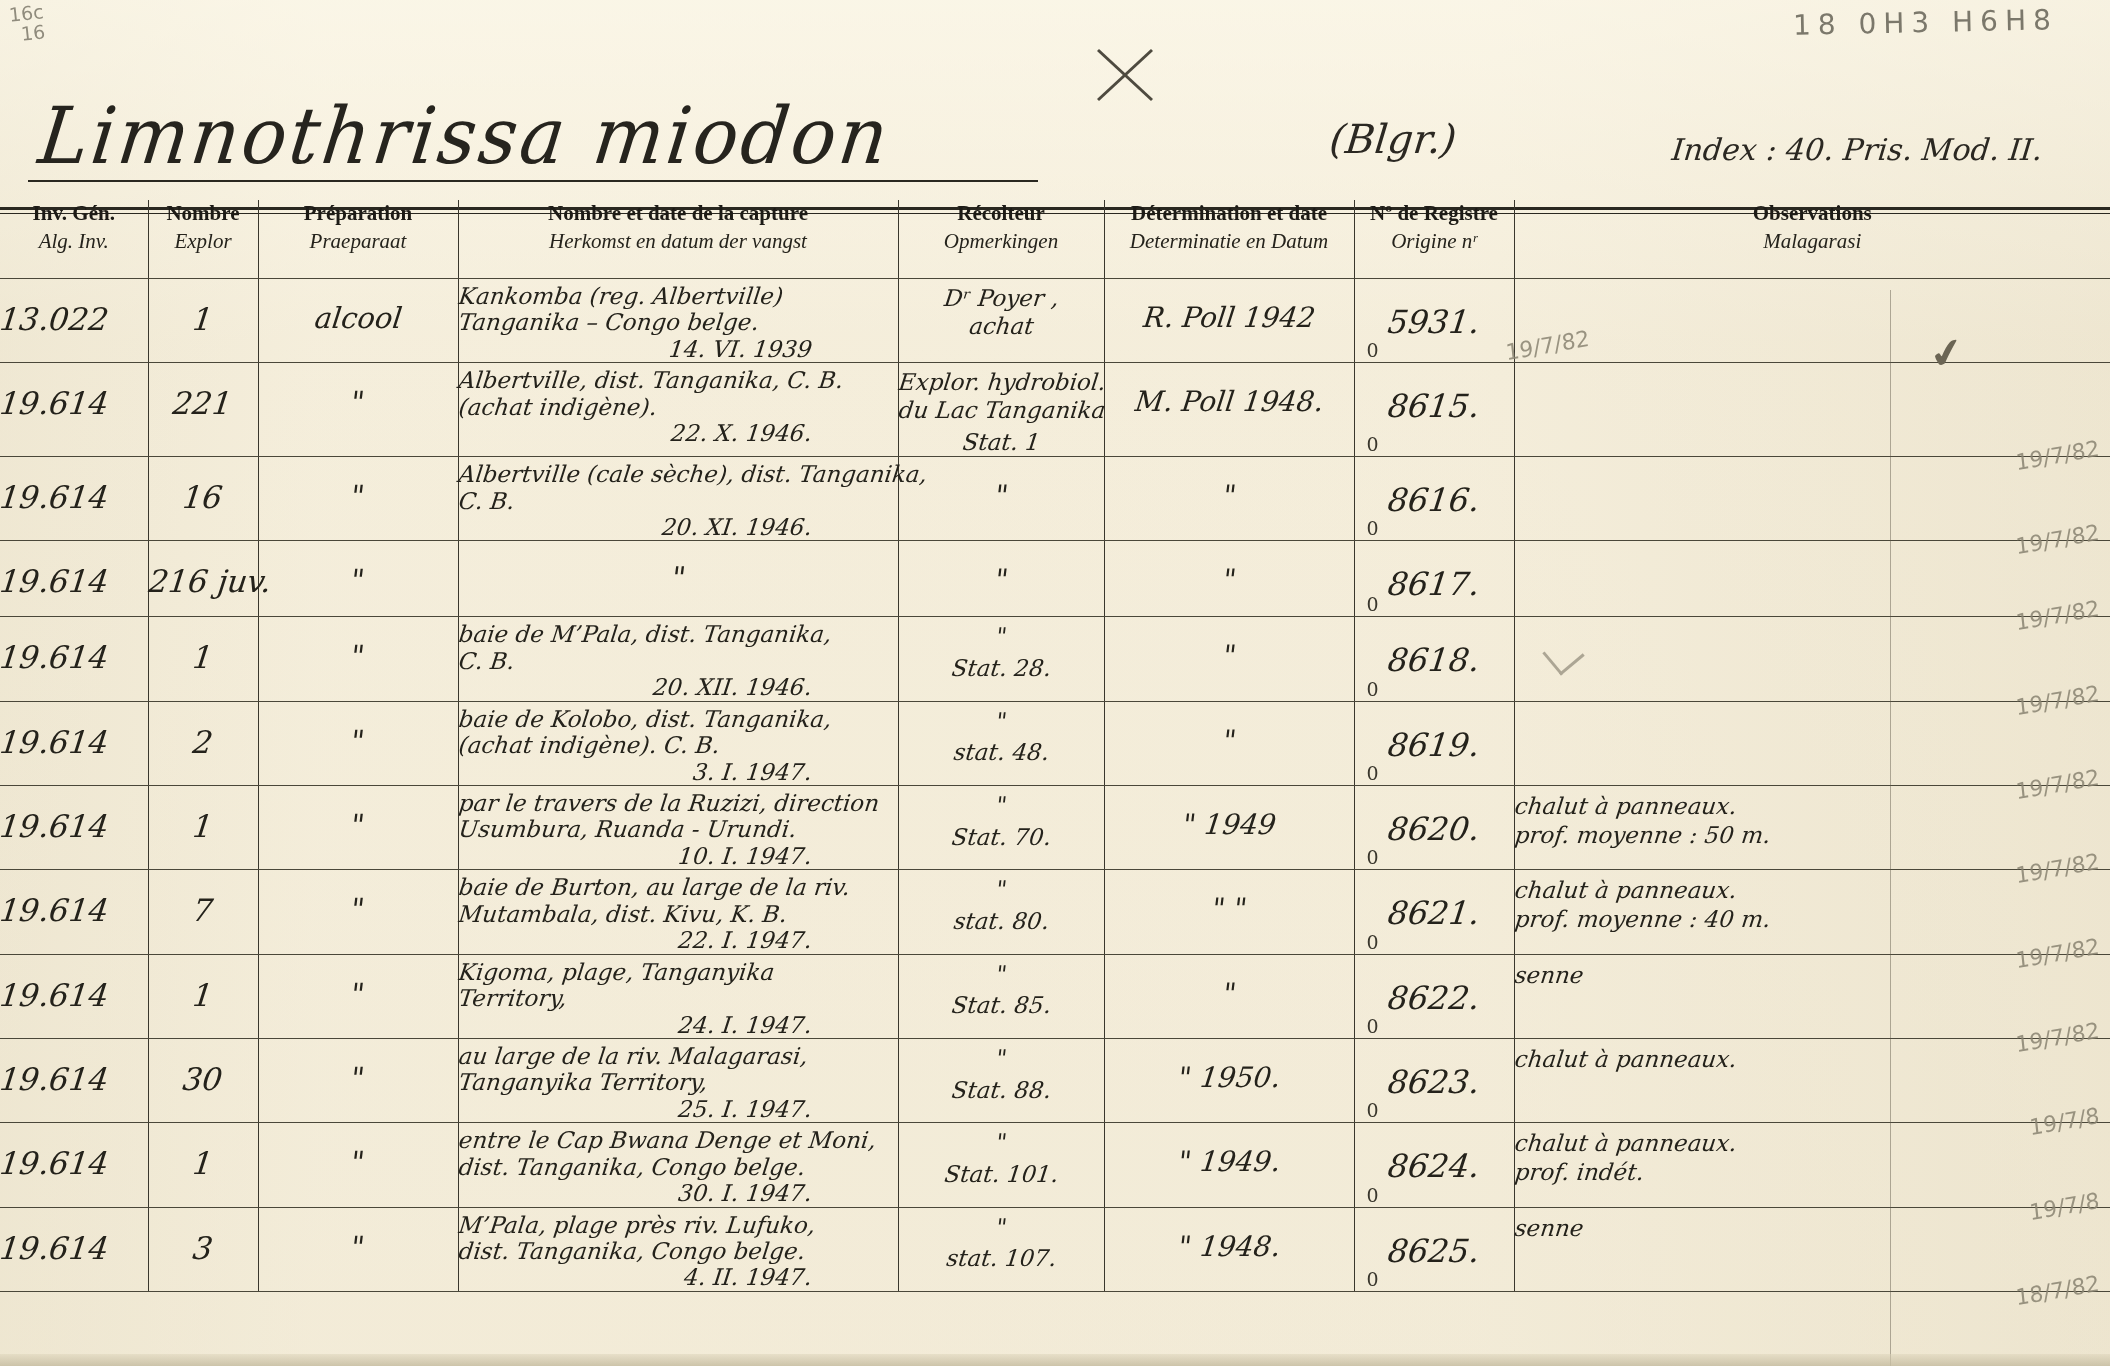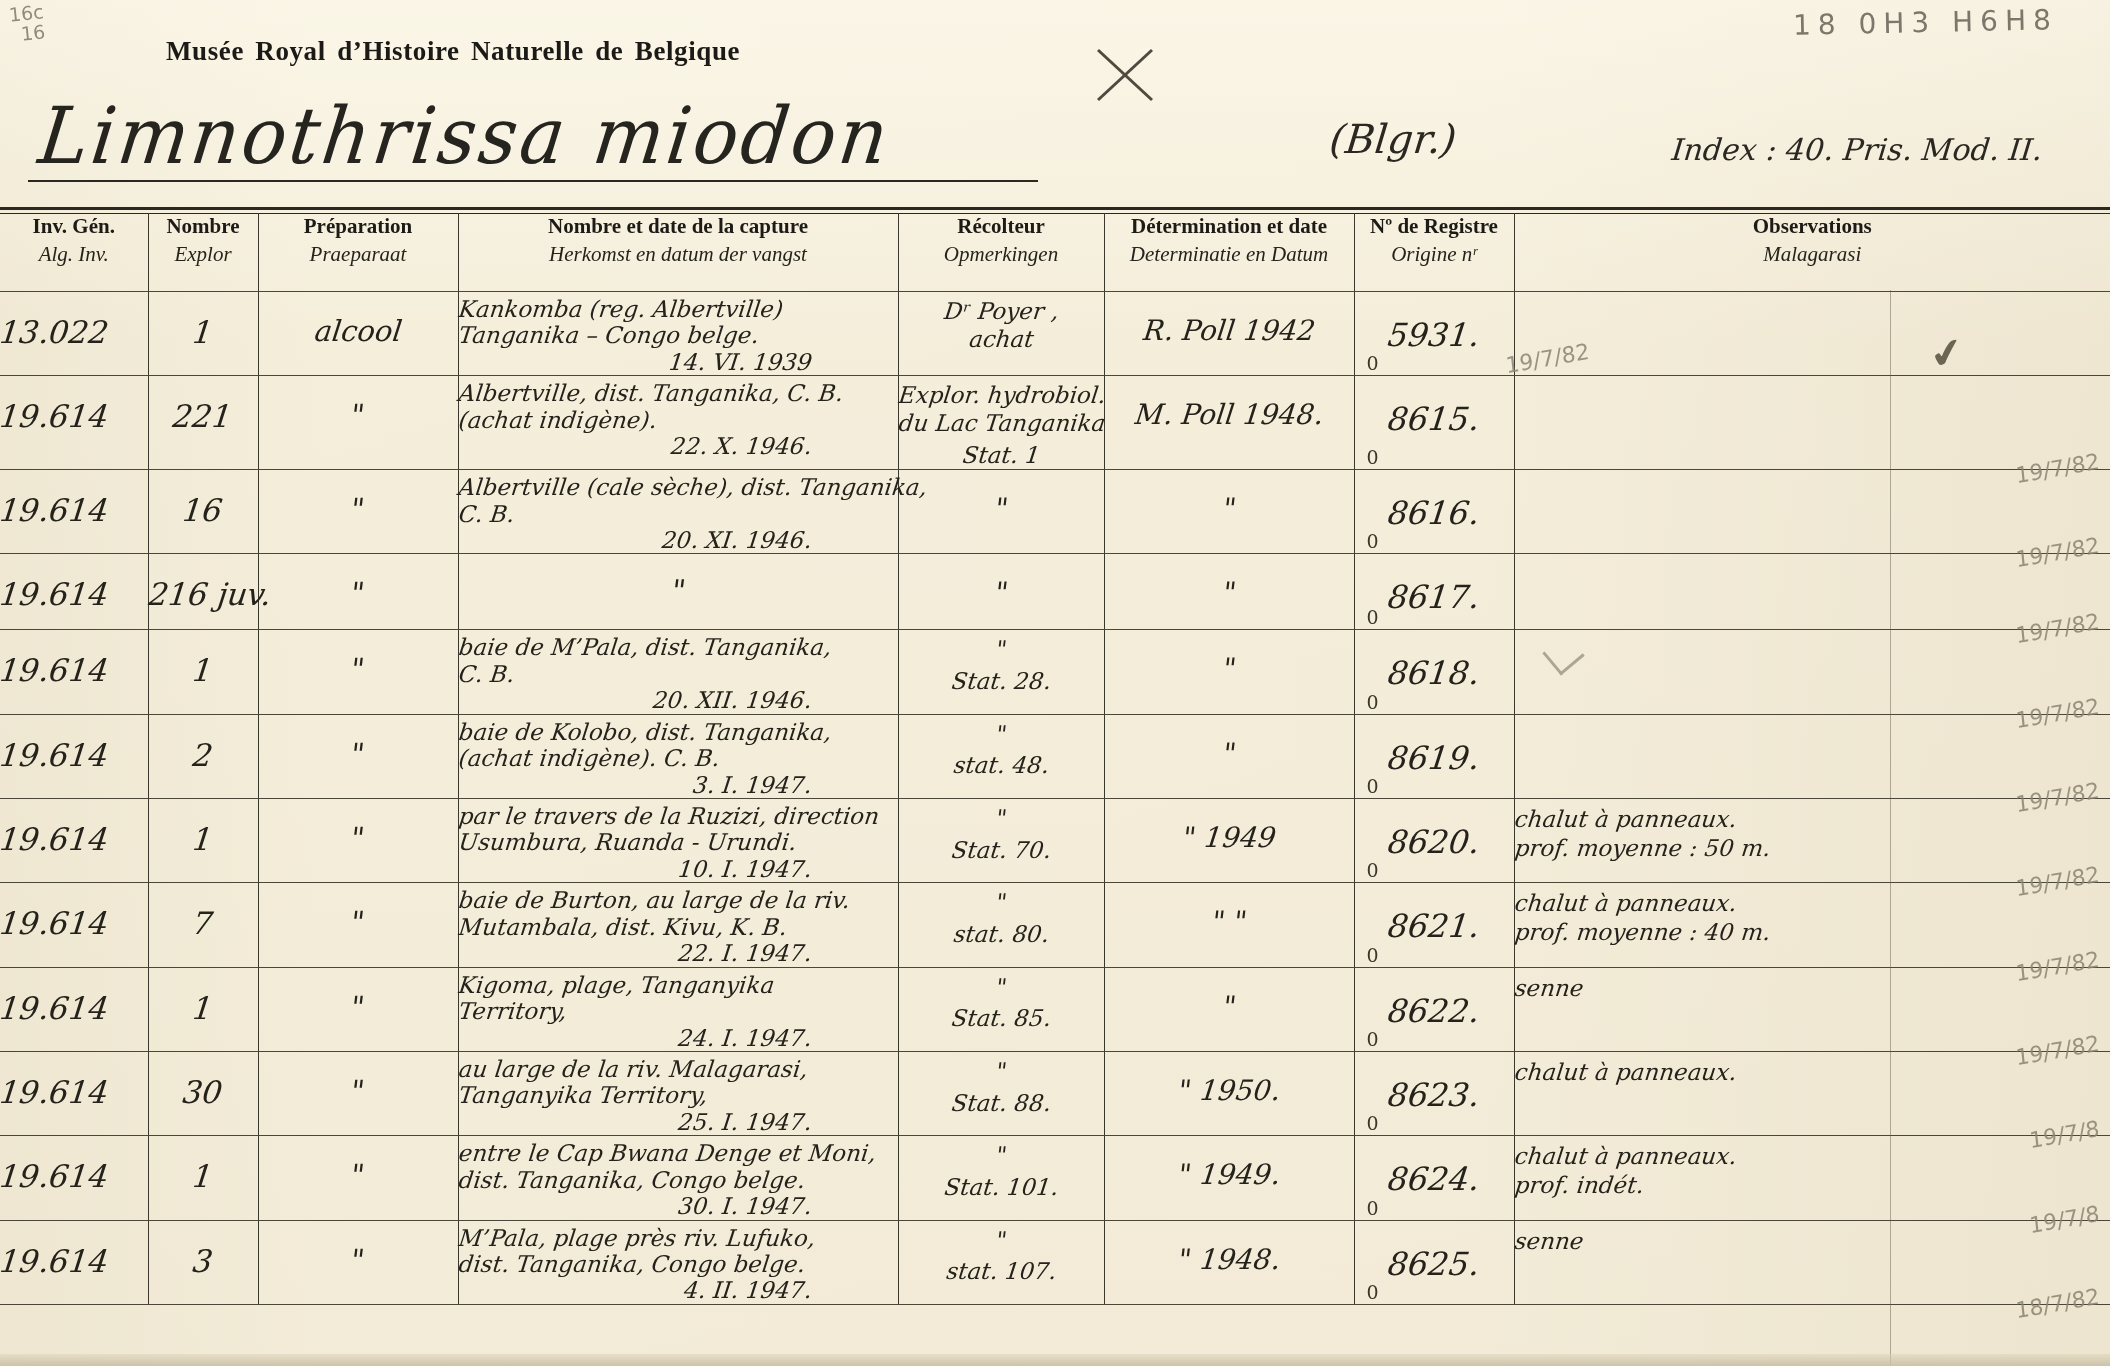--- a/index.html
+++ b/index.html
@@ -134,21 +134,21 @@
     position: absolute;
     left: 0;
     right: 0;
     top: 213px;
     height: 1px;
     background: #2a2820;
   }
 
   table.ledger {
     position: absolute;
-    top: 213px;
+    top: 200px;
     left: 0;
     width: 2110px;
     border-collapse: collapse;
     table-layout: fixed;
     padding-left: 32px;
   }
   table.ledger th, table.ledger td {
     border-right: 1px solid #3a372d;
     border-bottom: 1px solid #4a4739;
     vertical-align: top;
@@ -317,21 +317,20 @@
 <div class="card">
 
   <div class="corner-mark">
     <div>16c</div>
     <div>16</div>
   </div>
 
   <div class="topright-mark">18 0H3 H6H8</div>
 
   <div class="header">
-    <div class="museum-fr">Musée Royal d’Histoire Naturelle de Belgique</div>
   </div>
 
   <svg class="x-mark" viewBox="0 0 62 62">
     <line x1="4" y1="6" x2="58" y2="56" stroke="currentColor" stroke-width="3"></line>
     <line x1="58" y1="6" x2="4" y2="56" stroke="currentColor" stroke-width="3"></line>
   </svg>
 
   <div class="species-row">
     <div class="species-name">Limnothrissa miodon</div>
     <div class="species-underline"></div>

